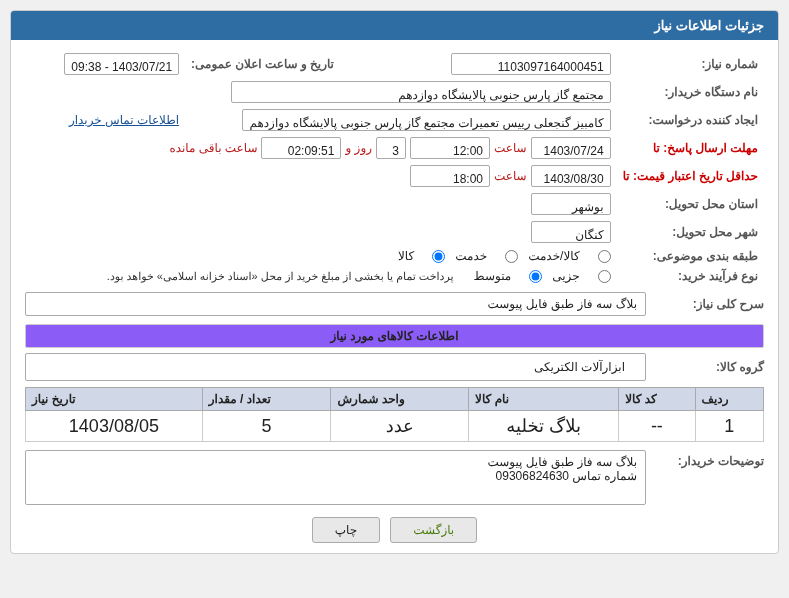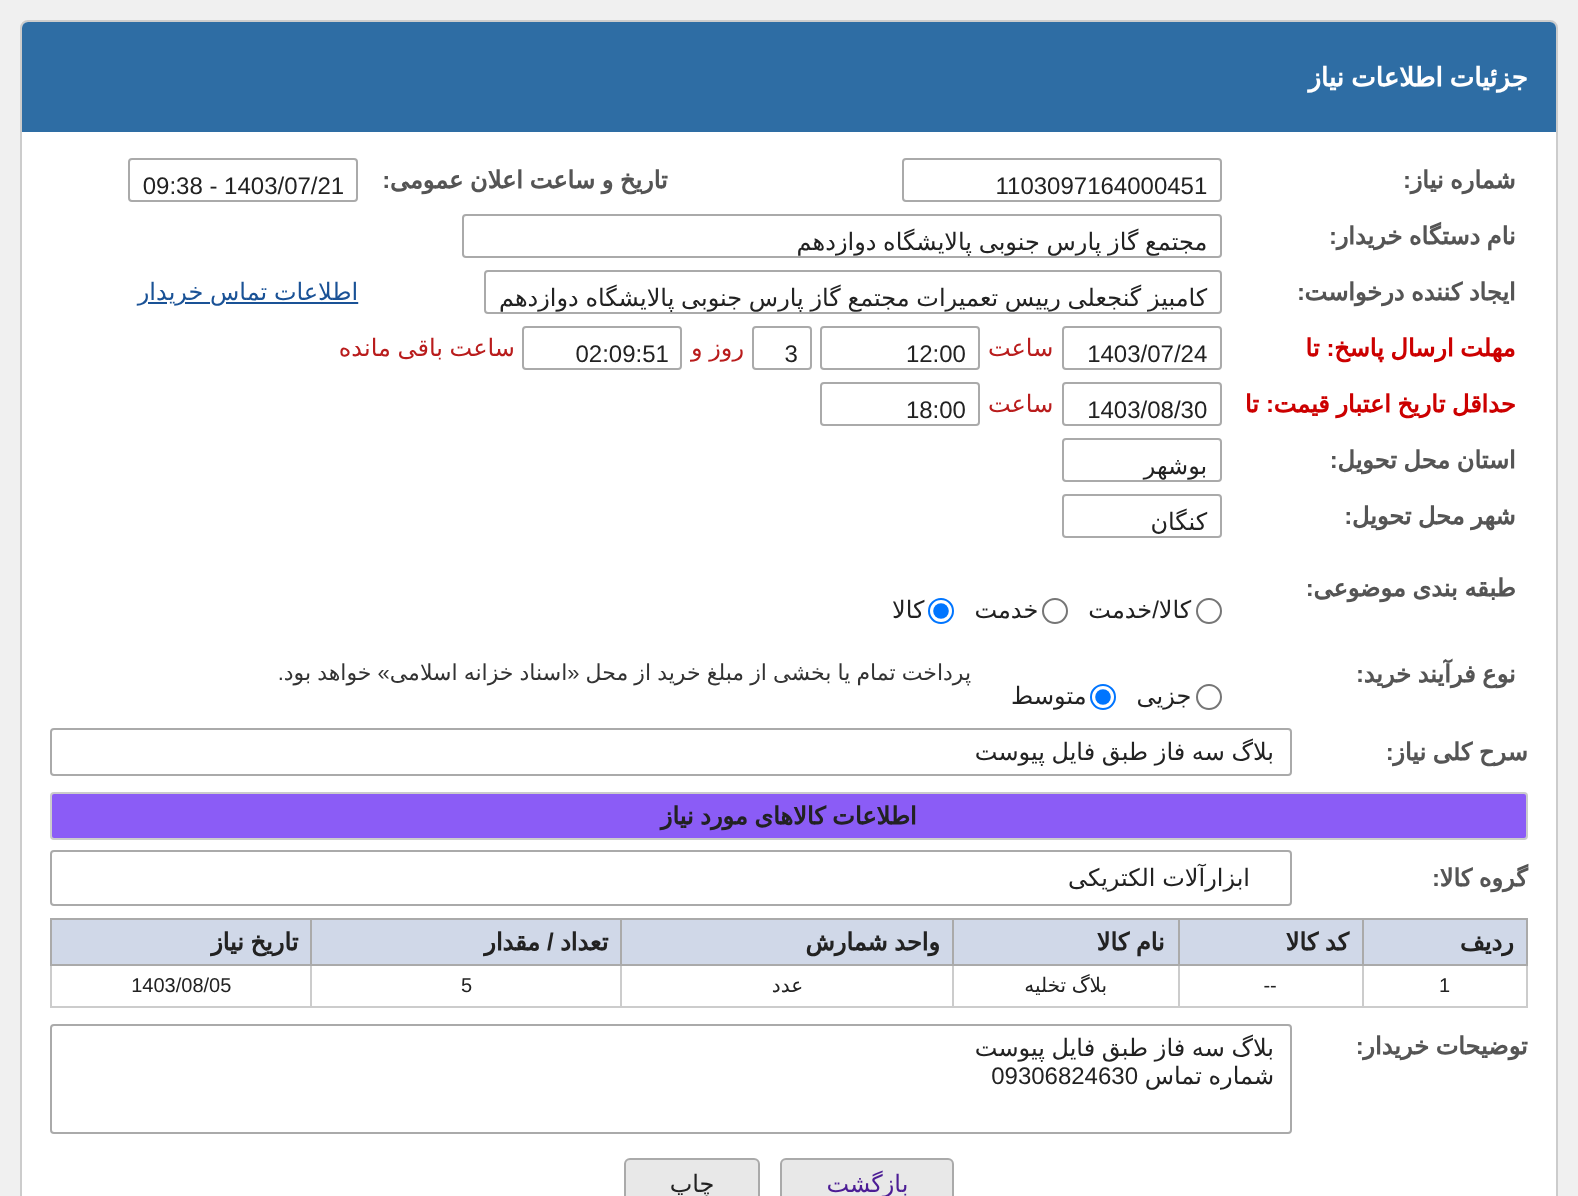--- a/index.html
+++ b/index.html
@@ -18,21 +18,21 @@
     }
     .card {
       background: #fff;
       border: 1px solid #ccc;
       border-radius: 4px;
       overflow: hidden;
     }
     .card-header {
       background: #2e6da4;
       color: #fff;
-      padding: 20px 14px;
+      padding: 7px 14px;
       font-size: 13px;
       font-weight: bold;
       text-align: right;
     }
     .card-body {
       padding: 10px 14px;
     }
     .info-table {
       width: 100%;
       border-collapse: collapse;
@@ -63,50 +63,49 @@
       line-height: 22px;
     }
     .radio-group {
       display: flex;
       gap: 10px;
       align-items: center;
     }
     .radio-item {
       display: flex;
       align-items: center;
-      gap: 2px;
-      margin-top: 23px;
+      gap: 18px;
     }
     .section-title {
       background: #8b5cf6;
       border: 1px solid #ccc;
       padding: 4px 10px;
       font-weight: bold;
       margin: 8px 0 5px 0;
       border-radius: 2px;
       font-size: 12px;
       text-align: center;
     }
     .data-table {
       width: 100%;
       border-collapse: collapse;
       margin-top: 4px;
     }
     .data-table th {
       background: #d0d8e8;
       border: 1px solid #aaa;
       padding: 4px 6px;
-      text-align: right;
+      text-align: left;
       font-size: 12px;
     }
     .data-table td {
       border: 1px solid #ccc;
       padding: 4px 6px;
       text-align: center;
-      font-size: 10px;
+      font-size: 18px;
     }
     .btn-row {
       display: flex;
       justify-content: center;
       gap: 10px;
       margin-top: 12px;
     }
     .btn {
       padding: 5px 22px;
       border-radius: 3px;
@@ -115,21 +114,21 @@
       font-size: 12px;
       font-family: Tahoma, Arial, sans-serif;
     }
     .btn-print {
       background: #e8e8e8;
       color: #222;
       text-align: right;
     }
     .btn-back {
       background: #e8e8e8;
-      color: #4c1d95;
+      color: #4d7c0f;
     }
     .link-blue {
       color: #1a5296;
       text-decoration: underline;
       cursor: pointer;
     }
     .inline-label {
       color: #b91c1c;
       white-space: nowrap;
     }

